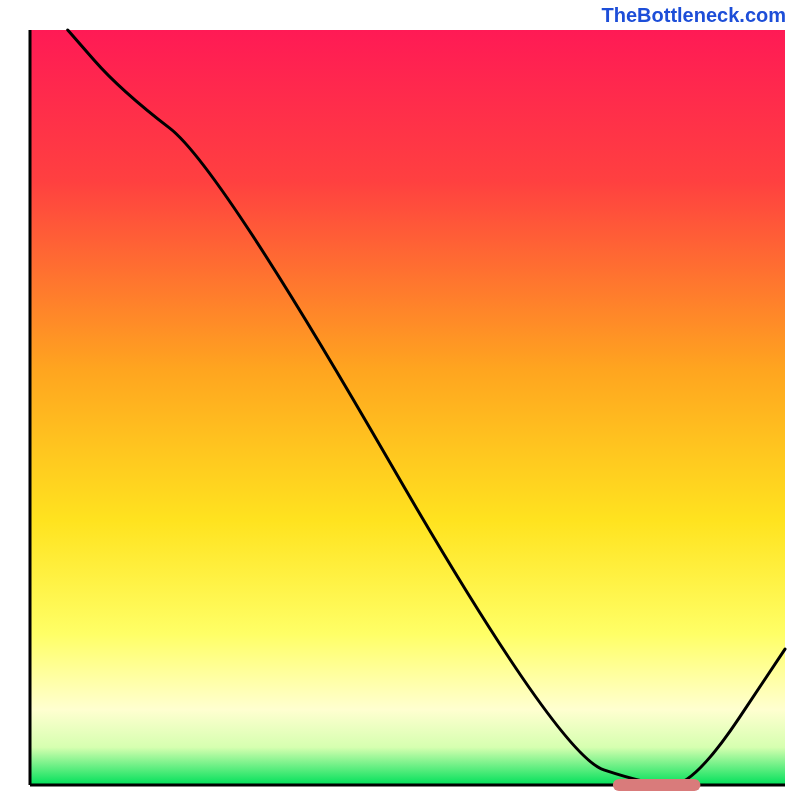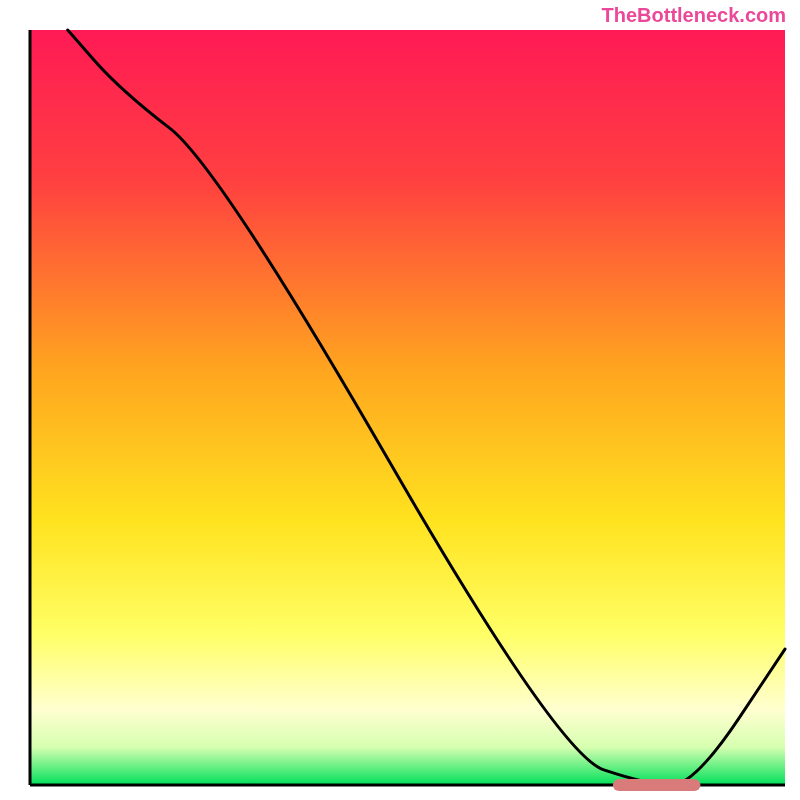--- a/index.html
+++ b/index.html
@@ -15,21 +15,21 @@
     width: 800px;
     height: 800px;
   }
   .watermark {
     position: absolute;
     top: 4px;
     right: 14px;
     font-family: Arial, Helvetica, sans-serif;
     font-size: 20px;
     font-weight: bold;
-    color: #ec4899;
+    color: #1d4ed8;
     z-index: 10;
     text-align: center;
   }
   svg {
     display: block;
   }
 </style>
 </head>
 <body>
 

